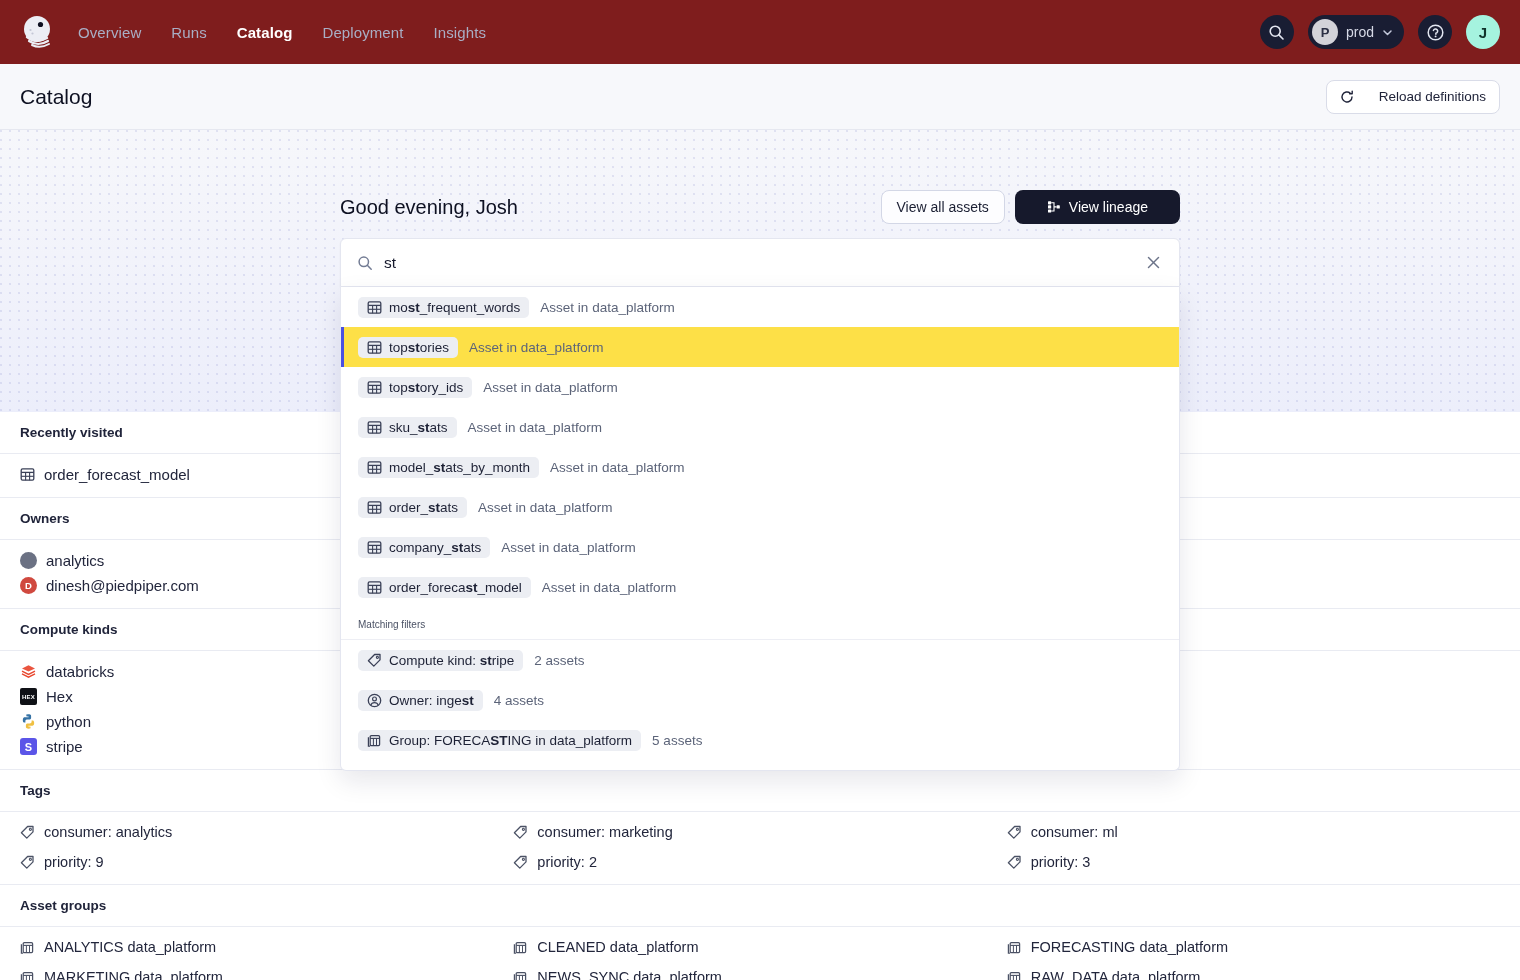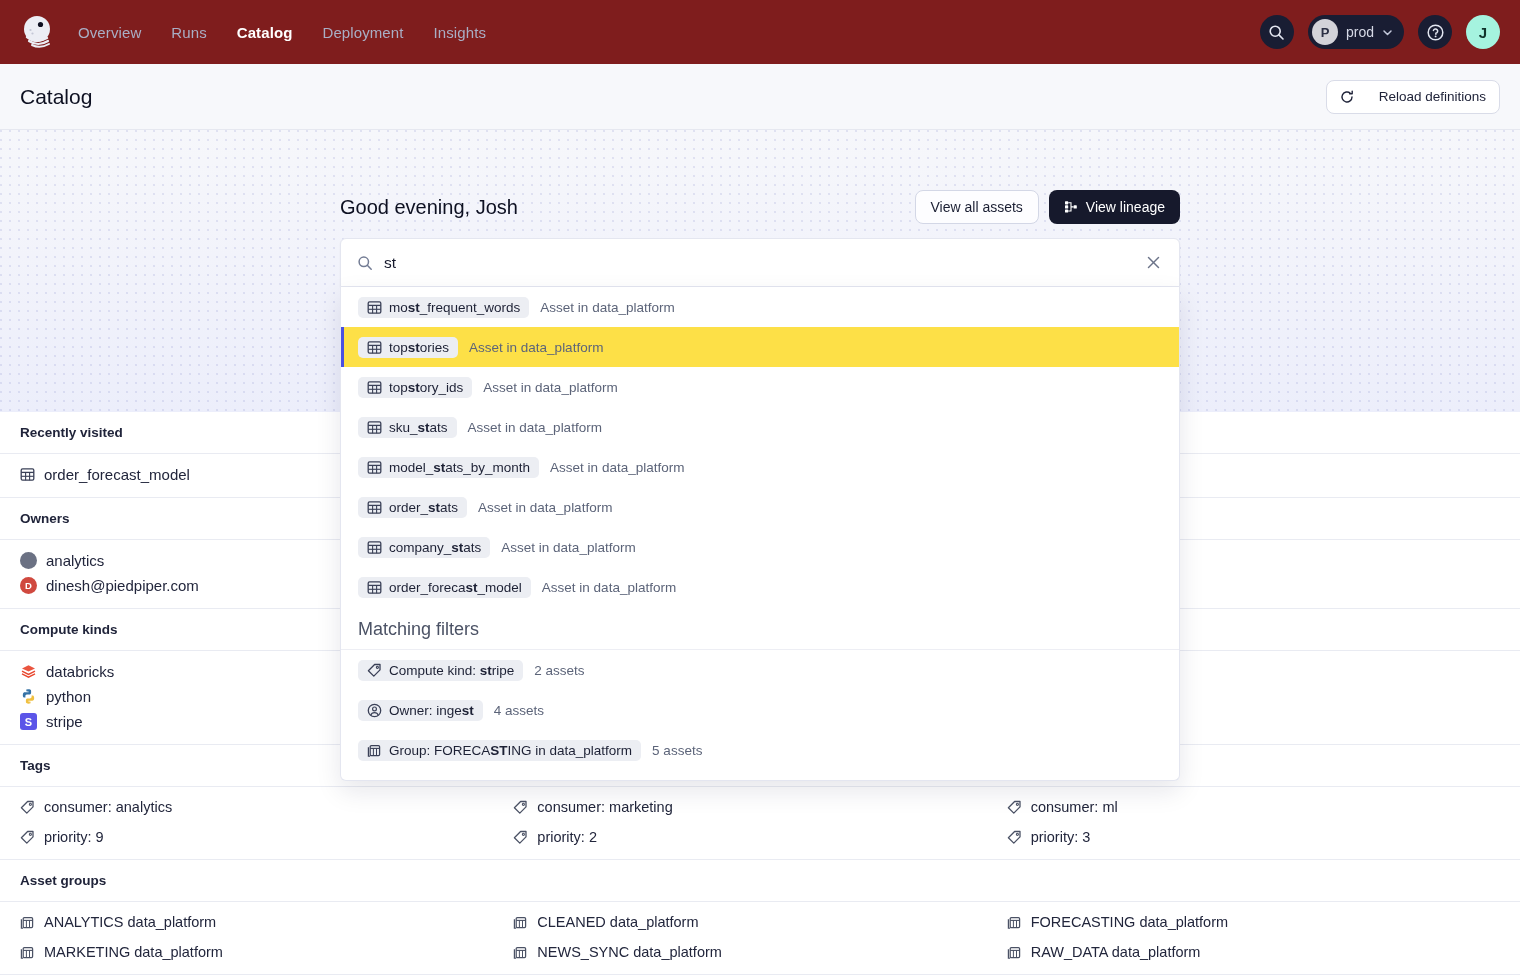--- a/index.html
+++ b/index.html
@@ -82,21 +82,21 @@
   .greet-row { display: flex; align-items: center; margin-bottom: 26px; }
   .greet { font-size: 20px; color: #0d1021; }
   .greet-actions { margin-left: auto; display: flex; align-items: center; gap: 10px; }
   .btn-outline {
     height: 34px; border: 1px solid #d3d7e6; border-radius: 8px;
     background: #fdfdff; color: #1b1f33; font-size: 14px;
     padding: 0 15px; display: flex; align-items: center; cursor: pointer;
   }
   .btn-dark {
     height: 34px; border-radius: 8px; background: #16192c;
-    color: #ffffff; font-size: 14px; padding: 0 15px;
+    color: #ffffff; font-size: 14px; padding: 0 32px;
     display: flex; align-items: center; gap: 8px; cursor: pointer;
   }
 
   
   .search-wrap {
     position: absolute; left: 0; top: 180px; width: 840px; z-index: 40;
   }
   .search-box {
     height: 49px; background: #ffffff;
     border: 1px solid #e4e6f0; border-radius: 6px 6px 0 0;
@@ -124,21 +124,21 @@
   }
   .res-row.selected { background: #fde047; border-left-color: #4a4fe0; }
   .chip {
     display: inline-flex; align-items: center; gap: 7px;
     background: #eceef3; border-radius: 5px;
     padding: 3px 9px; font-size: 13.5px; color: #1d2135;
   }
   .chip b { font-weight: 700; }
   .res-meta { font-size: 13.5px; color: #5c6479; margin-left: 11px; }
   .section-label {
-    font-size: 18px; color: #4b5265; padding: 12px 14px 9px 17px;
+    font-size: 10px; color: #4b5265; padding: 12px 14px 9px 17px;
     border-bottom: 1px solid #edeef4;
   }
 
   
   .sec-head {
     height: 42px; display: flex; align-items: center;
     padding: 0 20px; font-size: 13.5px; font-weight: 700; color: #20243a;
     border-bottom: 1px solid #e9ebf2;
   }
   .grid3 {
@@ -481,20 +481,24 @@
         <span class="ck-icon">
           <svg width="17" height="17" viewBox="0 0 17 17">
             <path d="M8.5 2.2 L15 5.4 L8.5 8.6 L2 5.4 Z" fill="#e8472f" opacity=".92"></path>
             <path d="M2 8.1 L8.5 11.3 L15 8.1" stroke="#e8472f" stroke-width="1.5" fill="none"></path>
             <path d="M2 10.9 L8.5 14.1 L15 10.9" stroke="#e8472f" stroke-width="1.5" fill="none"></path>
           </svg>
         </span>
         <span>databricks</span>
       </div>
       <div class="grid-item">
+        <span class="hex-badge">HEX</span>
+        <span>Hex</span>
+      </div>
+      <div class="grid-item">
         <span class="ck-icon">
           <svg width="17" height="17" viewBox="0 0 17 17">
             <path d="M8.5 1.3 c-2.6 0-2.5 1.1-2.5 1.1 v1.2 h2.6 v.7 H4.6 s-1.8-.2-1.8 2.6 c0 2.8 1.6 2.7 1.6 2.7 h1 V8.2 s-.1-1.6 1.6-1.6 h2.6 s1.5 0 1.5-1.5 V2.9 s.2-1.6-2.6-1.6 z" fill="#3572a5"></path>
             <circle cx="6.6" cy="3.1" r=".62" fill="#ffffff"></circle>
             <path d="M8.5 15.7 c2.6 0 2.5-1.1 2.5-1.1 v-1.2 H8.4 v-.7 h4 s1.8.2 1.8-2.6 c0-2.8-1.6-2.7-1.6-2.7 h-1 v1.4 s.1 1.6-1.6 1.6 H7.4 s-1.5 0-1.5 1.5 v2.2 s-.2 1.6 2.6 1.6 z" fill="#f0c040"></path>
             <circle cx="10.4" cy="13.9" r=".62" fill="#ffffff"></circle>
           </svg>
         </span>
         <span>python</span>
       </div>

